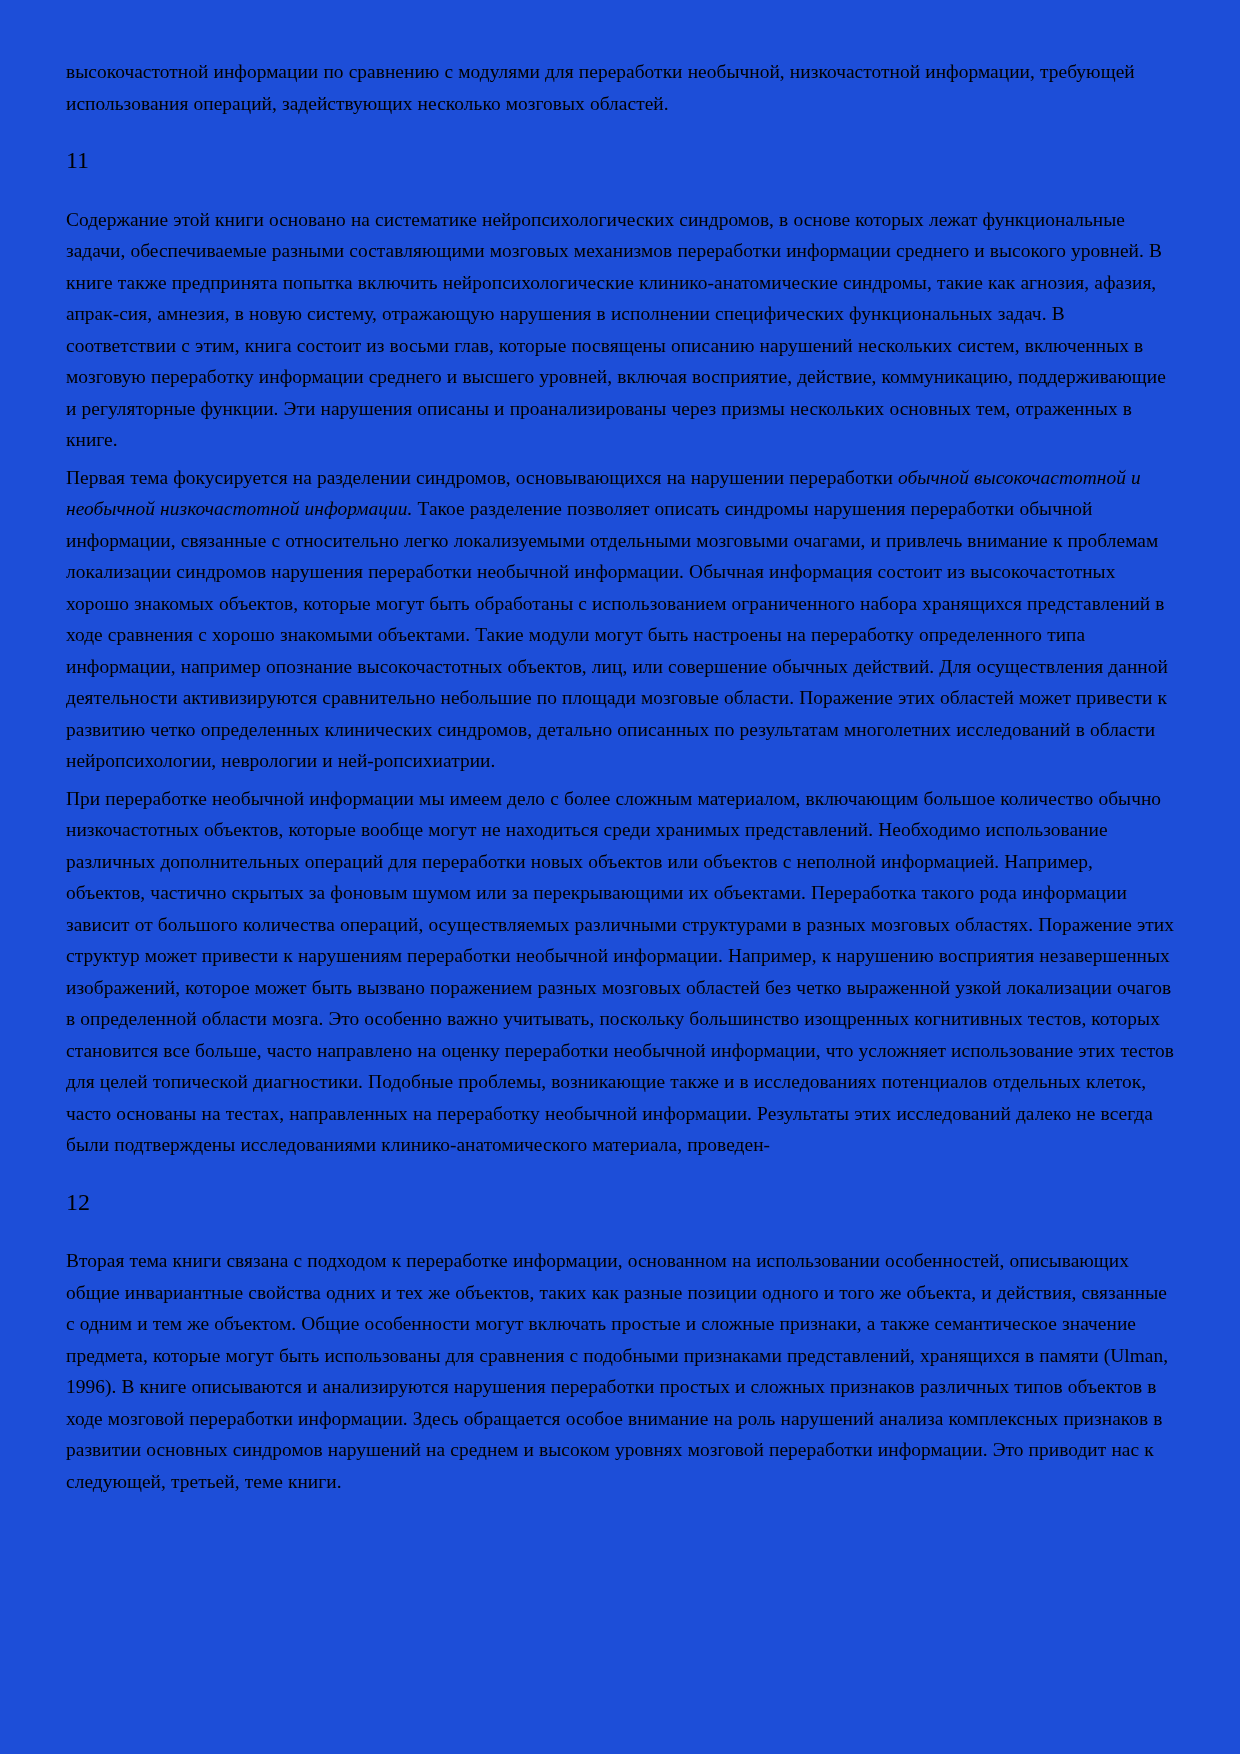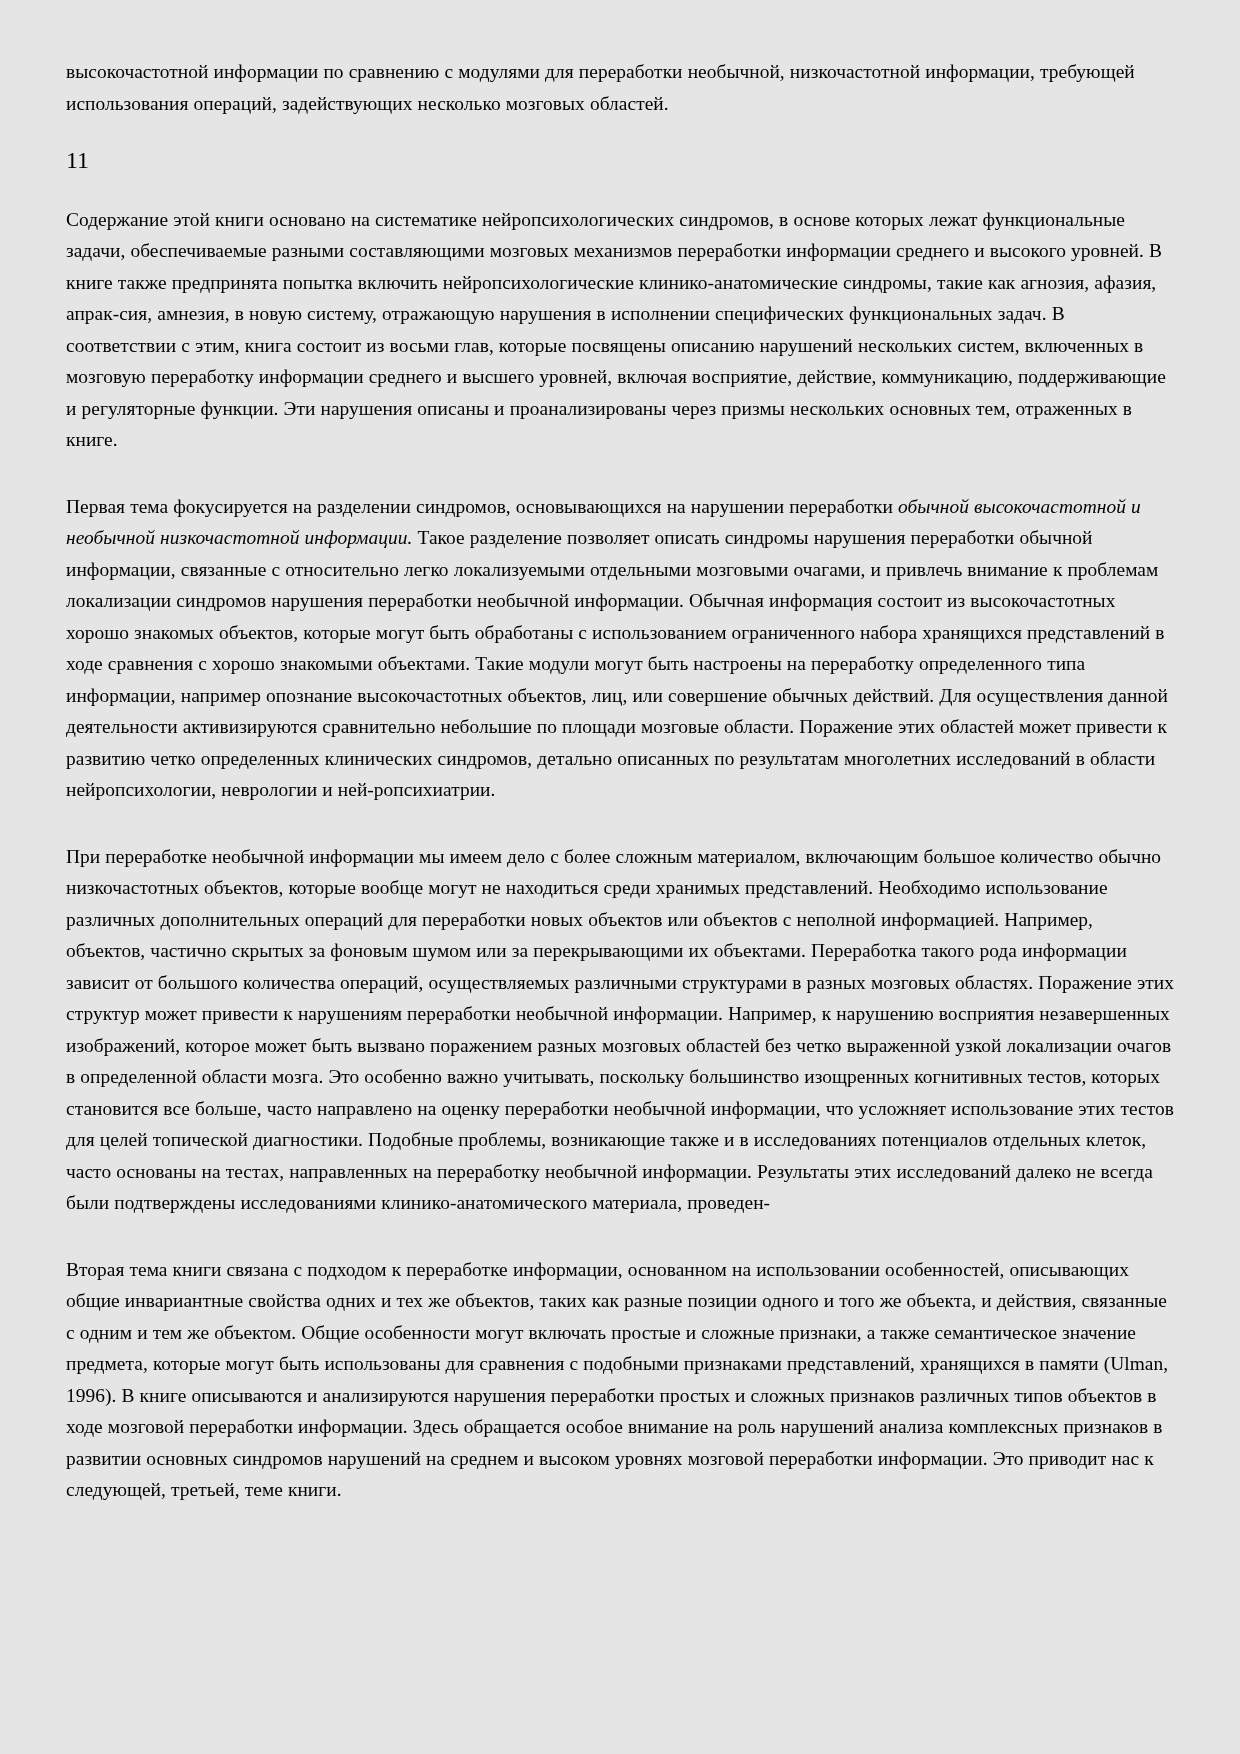--- a/index.html
+++ b/index.html
@@ -10,41 +10,41 @@
   }
   body {
     font-family: "Liberation Serif", "DejaVu Serif", serif;
     color: #000000;
   }
   .page {
     position: relative;
     width: 1240px;
     height: 1754px;
     margin: 0 auto;
-    background: #e5e5e5;
+    background: #1d4ed8;
     box-sizing: border-box;
     overflow: hidden;
   }
   .content {
     position: absolute;
     left: 66px;
     top: 56px;
     width: 1110px;
   }
   .para {
     font-size: 19.4px;
     line-height: 31.5px;
     text-align: left;
     margin: 0 0 0 0;
     padding: 0;
     letter-spacing: 0.05px;
     word-spacing: 0.2px;
   }
   .para + .para {
-    margin-top: 35px;
+    margin-top: 6px;
   }
   .para.tight {
     margin-top: 0;
   }
   .pagenum {
     font-size: 24px;
     line-height: 31.5px;
     margin: 26px 0 27px 0;
     padding: 0;
   }
@@ -65,19 +65,20 @@
     <p class="para">высокочастотной информации по сравнению с модулями для переработки необычной, низкочастотной информации, требующей использования операций, задействующих несколько мозговых областей.</p>
 
     <p class="pagenum">11</p>
 
     <p class="para tight">Содержание этой книги основано на систематике нейропсихологических синдромов, в основе которых лежат функциональные задачи, обеспечиваемые разными составляющими мозговых механизмов переработки информации среднего и высокого уровней. В книге также предпринята попытка включить нейропсихологические клинико-анатомические синдромы, такие как агнозия, афазия, апрак-сия, амнезия, в новую систему, отражающую нарушения в исполнении специфических функциональных задач. В соответствии с этим, книга состоит из восьми глав, которые посвящены описанию нарушений нескольких систем, включенных в мозговую переработку информации среднего и высшего уровней, включая восприятие, действие, коммуникацию, поддерживающие и регуляторные функции. Эти нарушения описаны и проанализированы через призмы нескольких основных тем, отраженных в книге.</p>
 
     <p class="para"><span>Первая тема фокусируется на разделении синдромов, основывающихся на нарушении переработки </span><span class="it">обычной высокочастотной и необычной низкочастотной информации.</span><span> Такое разделение позволяет описать синдромы нарушения переработки обычной информации, связанные с относительно легко локализуемыми отдельными мозговыми очагами, и привлечь внимание к проблемам локализации синдромов нарушения переработки необычной информации. Обычная информация состоит из высокочастотных хорошо знакомых объектов, которые могут быть обработаны с использованием ограниченного набора хранящихся представлений в ходе сравнения с хорошо знакомыми объектами. Такие модули могут быть настроены на переработку определенного типа информации, например опознание высокочастотных объектов, лиц, или совершение обычных действий. Для осуществления данной деятельности активизируются сравнительно небольшие по площади мозговые области. Поражение этих областей может привести к развитию четко определенных клинических синдромов, детально описанных по результатам многолетних исследований в области нейропсихологии, неврологии и ней-ропсихиатрии.</span></p>
 
     <p class="para">При переработке необычной информации мы имеем дело с более сложным материалом, включающим большое количество обычно низкочастотных объектов, которые вообще могут не находиться среди хранимых представлений. Необходимо использование различных дополнительных операций для переработки новых объектов или объектов с неполной информацией. Например, объектов, частично скрытых за фоновым шумом или за перекрывающими их объектами. Переработка такого рода информации зависит от большого количества операций, осуществляемых различными структурами в разных мозговых областях. Поражение этих структур может привести к нарушениям переработки необычной информации. Например, к нарушению восприятия незавершенных изображений, которое может быть вызвано поражением разных мозговых областей без четко выраженной узкой локализации очагов в определенной области мозга. Это особенно важно учитывать, поскольку большинство изощренных когнитивных тестов, которых становится все больше, часто направлено на оценку переработки необычной информации, что усложняет использование этих тестов для целей топической диагностики. Подобные проблемы, возникающие также и в исследованиях потенциалов отдельных клеток, часто основаны на тестах, направленных на переработку необычной информации. Результаты этих исследований далеко не всегда были подтверждены исследованиями клинико-анатомического материала, проведен-</p>
 
+    <p class="pagenum">12</p>
 
 
     <p class="para">Вторая тема книги связана с подходом к переработке информации, основанном на использовании особенностей, описывающих общие инвариантные свойства одних и тех же объектов, таких как разные позиции одного и того же объекта, и действия, связанные с одним и тем же объектом. Общие особенности могут включать простые и сложные признаки, а также семантическое значение предмета, которые могут быть использованы для сравнения с подобными признаками представлений, хранящихся в памяти (Ulman, 1996). В книге описываются и анализируются нарушения переработки простых и сложных признаков различных типов объектов в ходе мозговой переработки информации. Здесь обращается особое внимание на роль нарушений анализа комплексных признаков в развитии основных синдромов нарушений на среднем и высоком уровнях мозговой переработки информации. Это приводит нас к следующей, третьей, теме книги.</p>
 
 
   </div>
 </div>
 
 </body></html>

